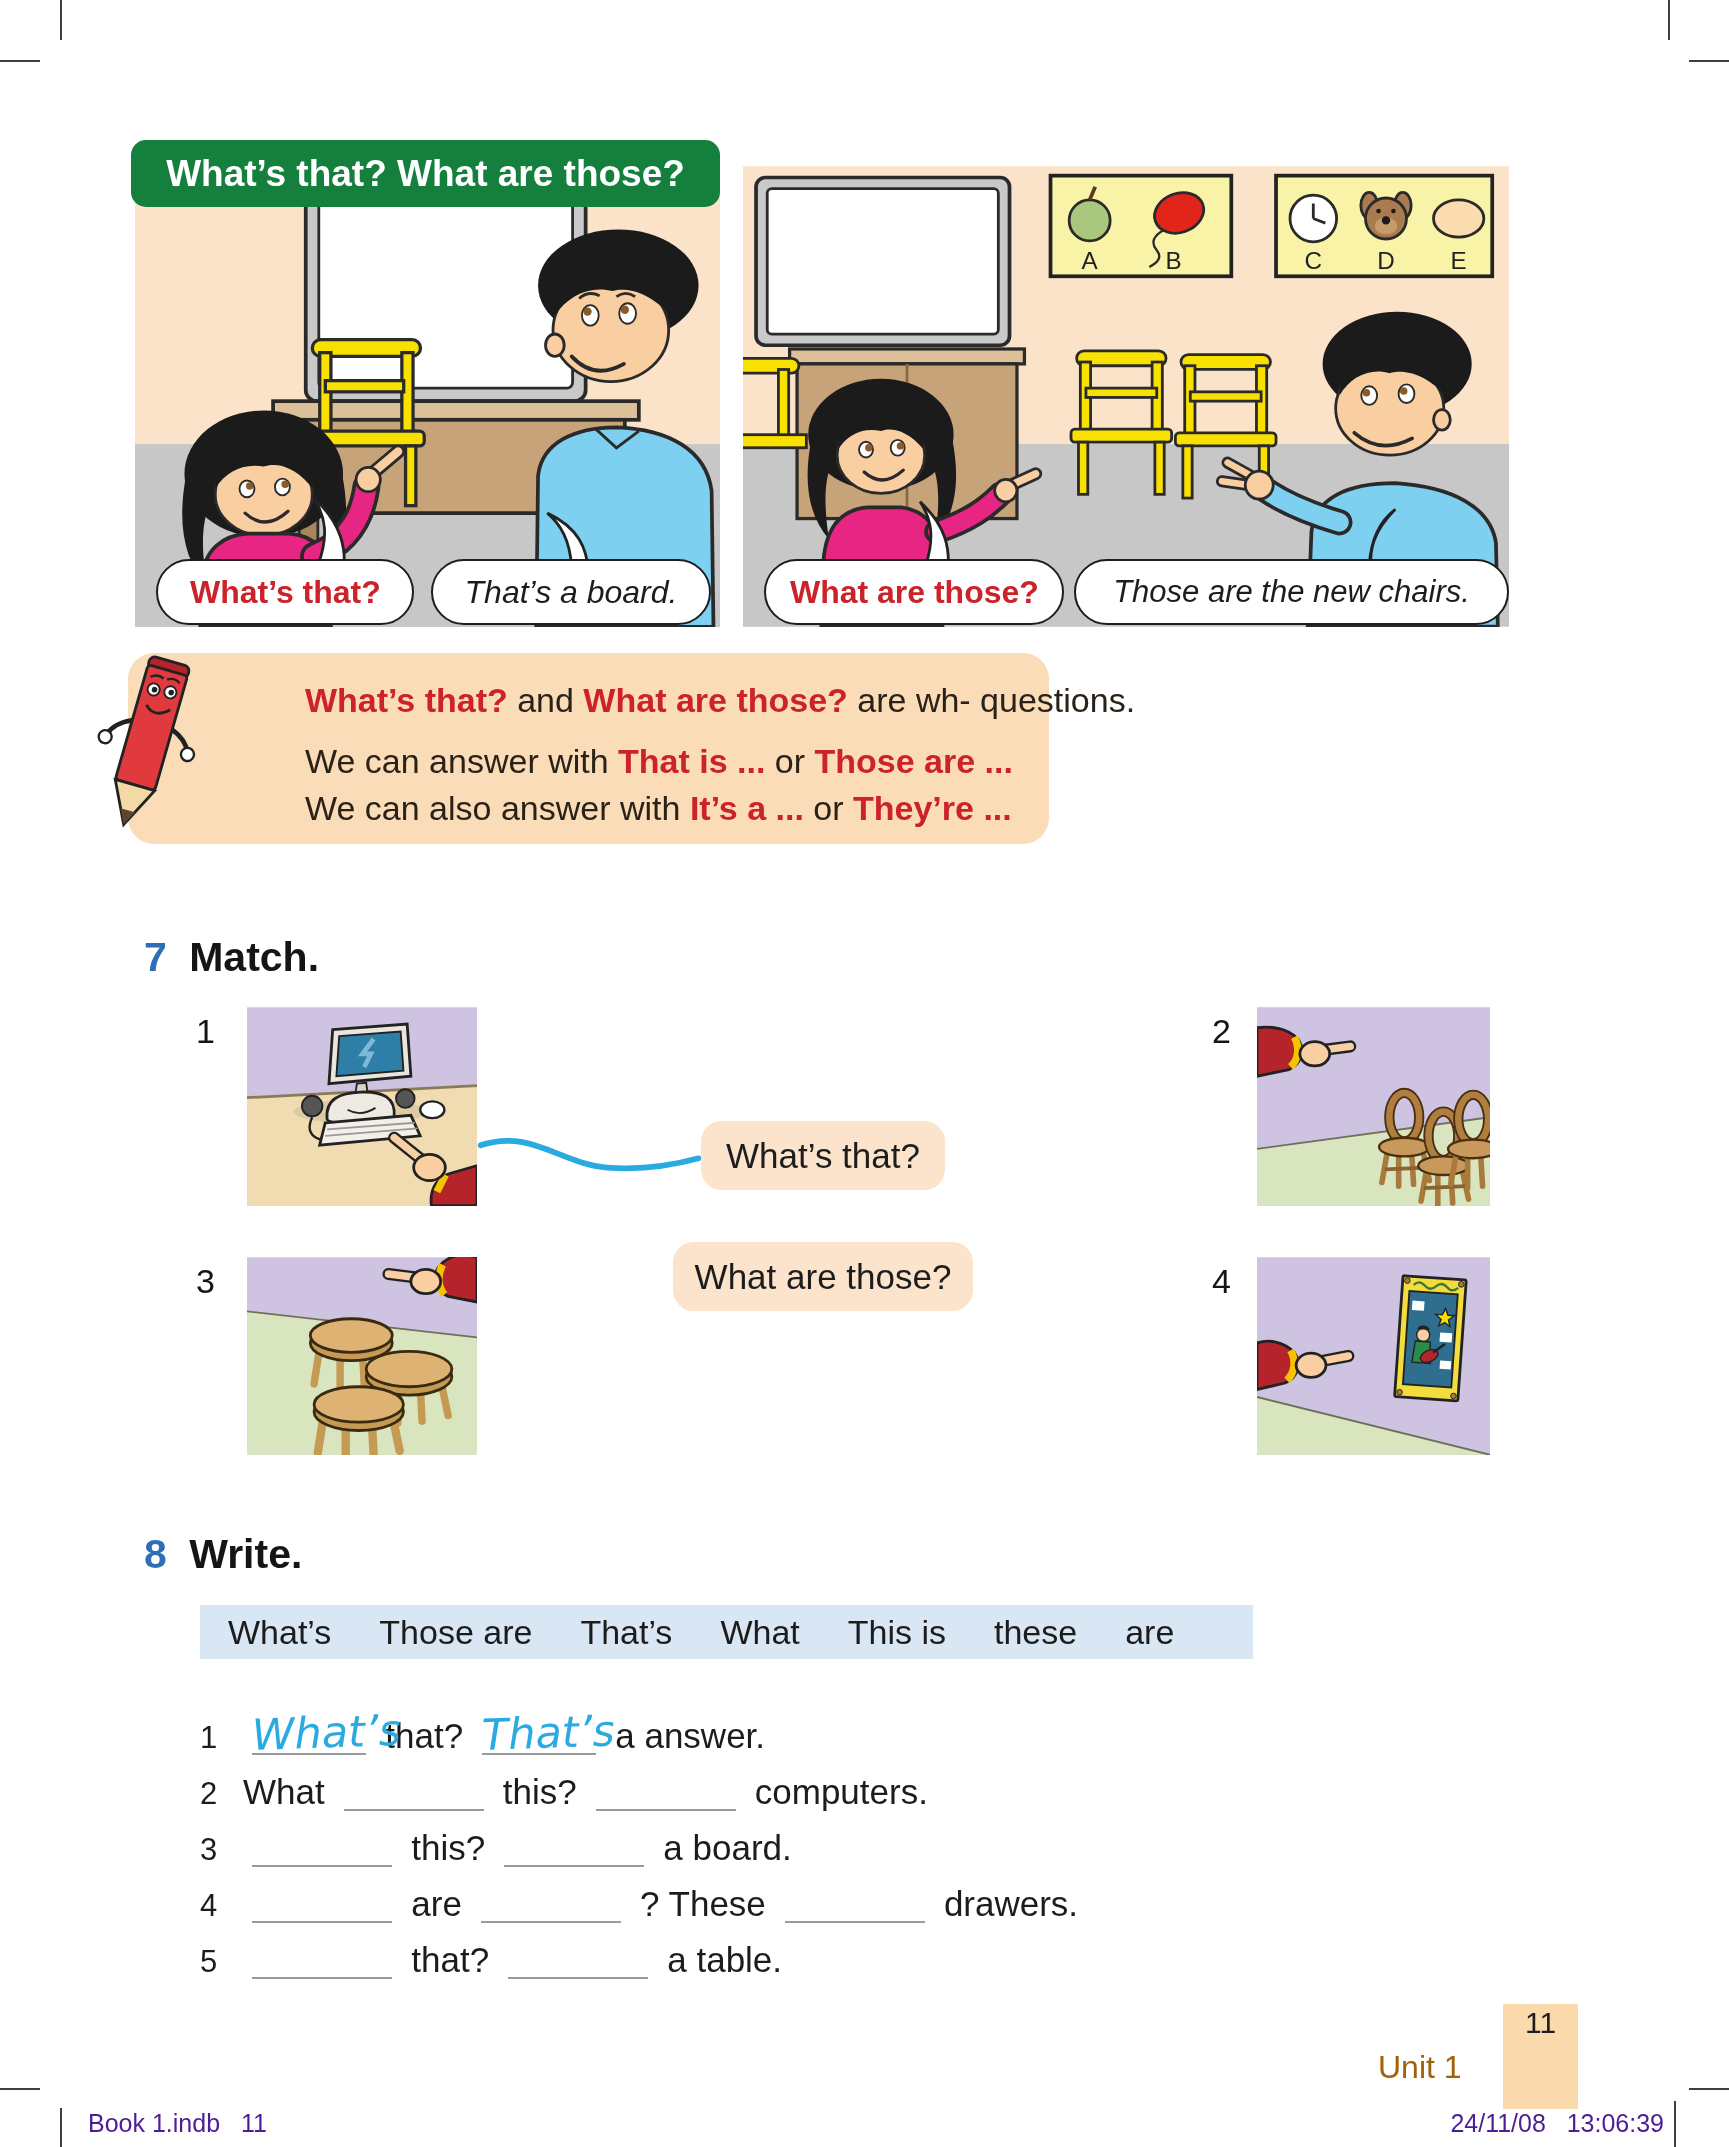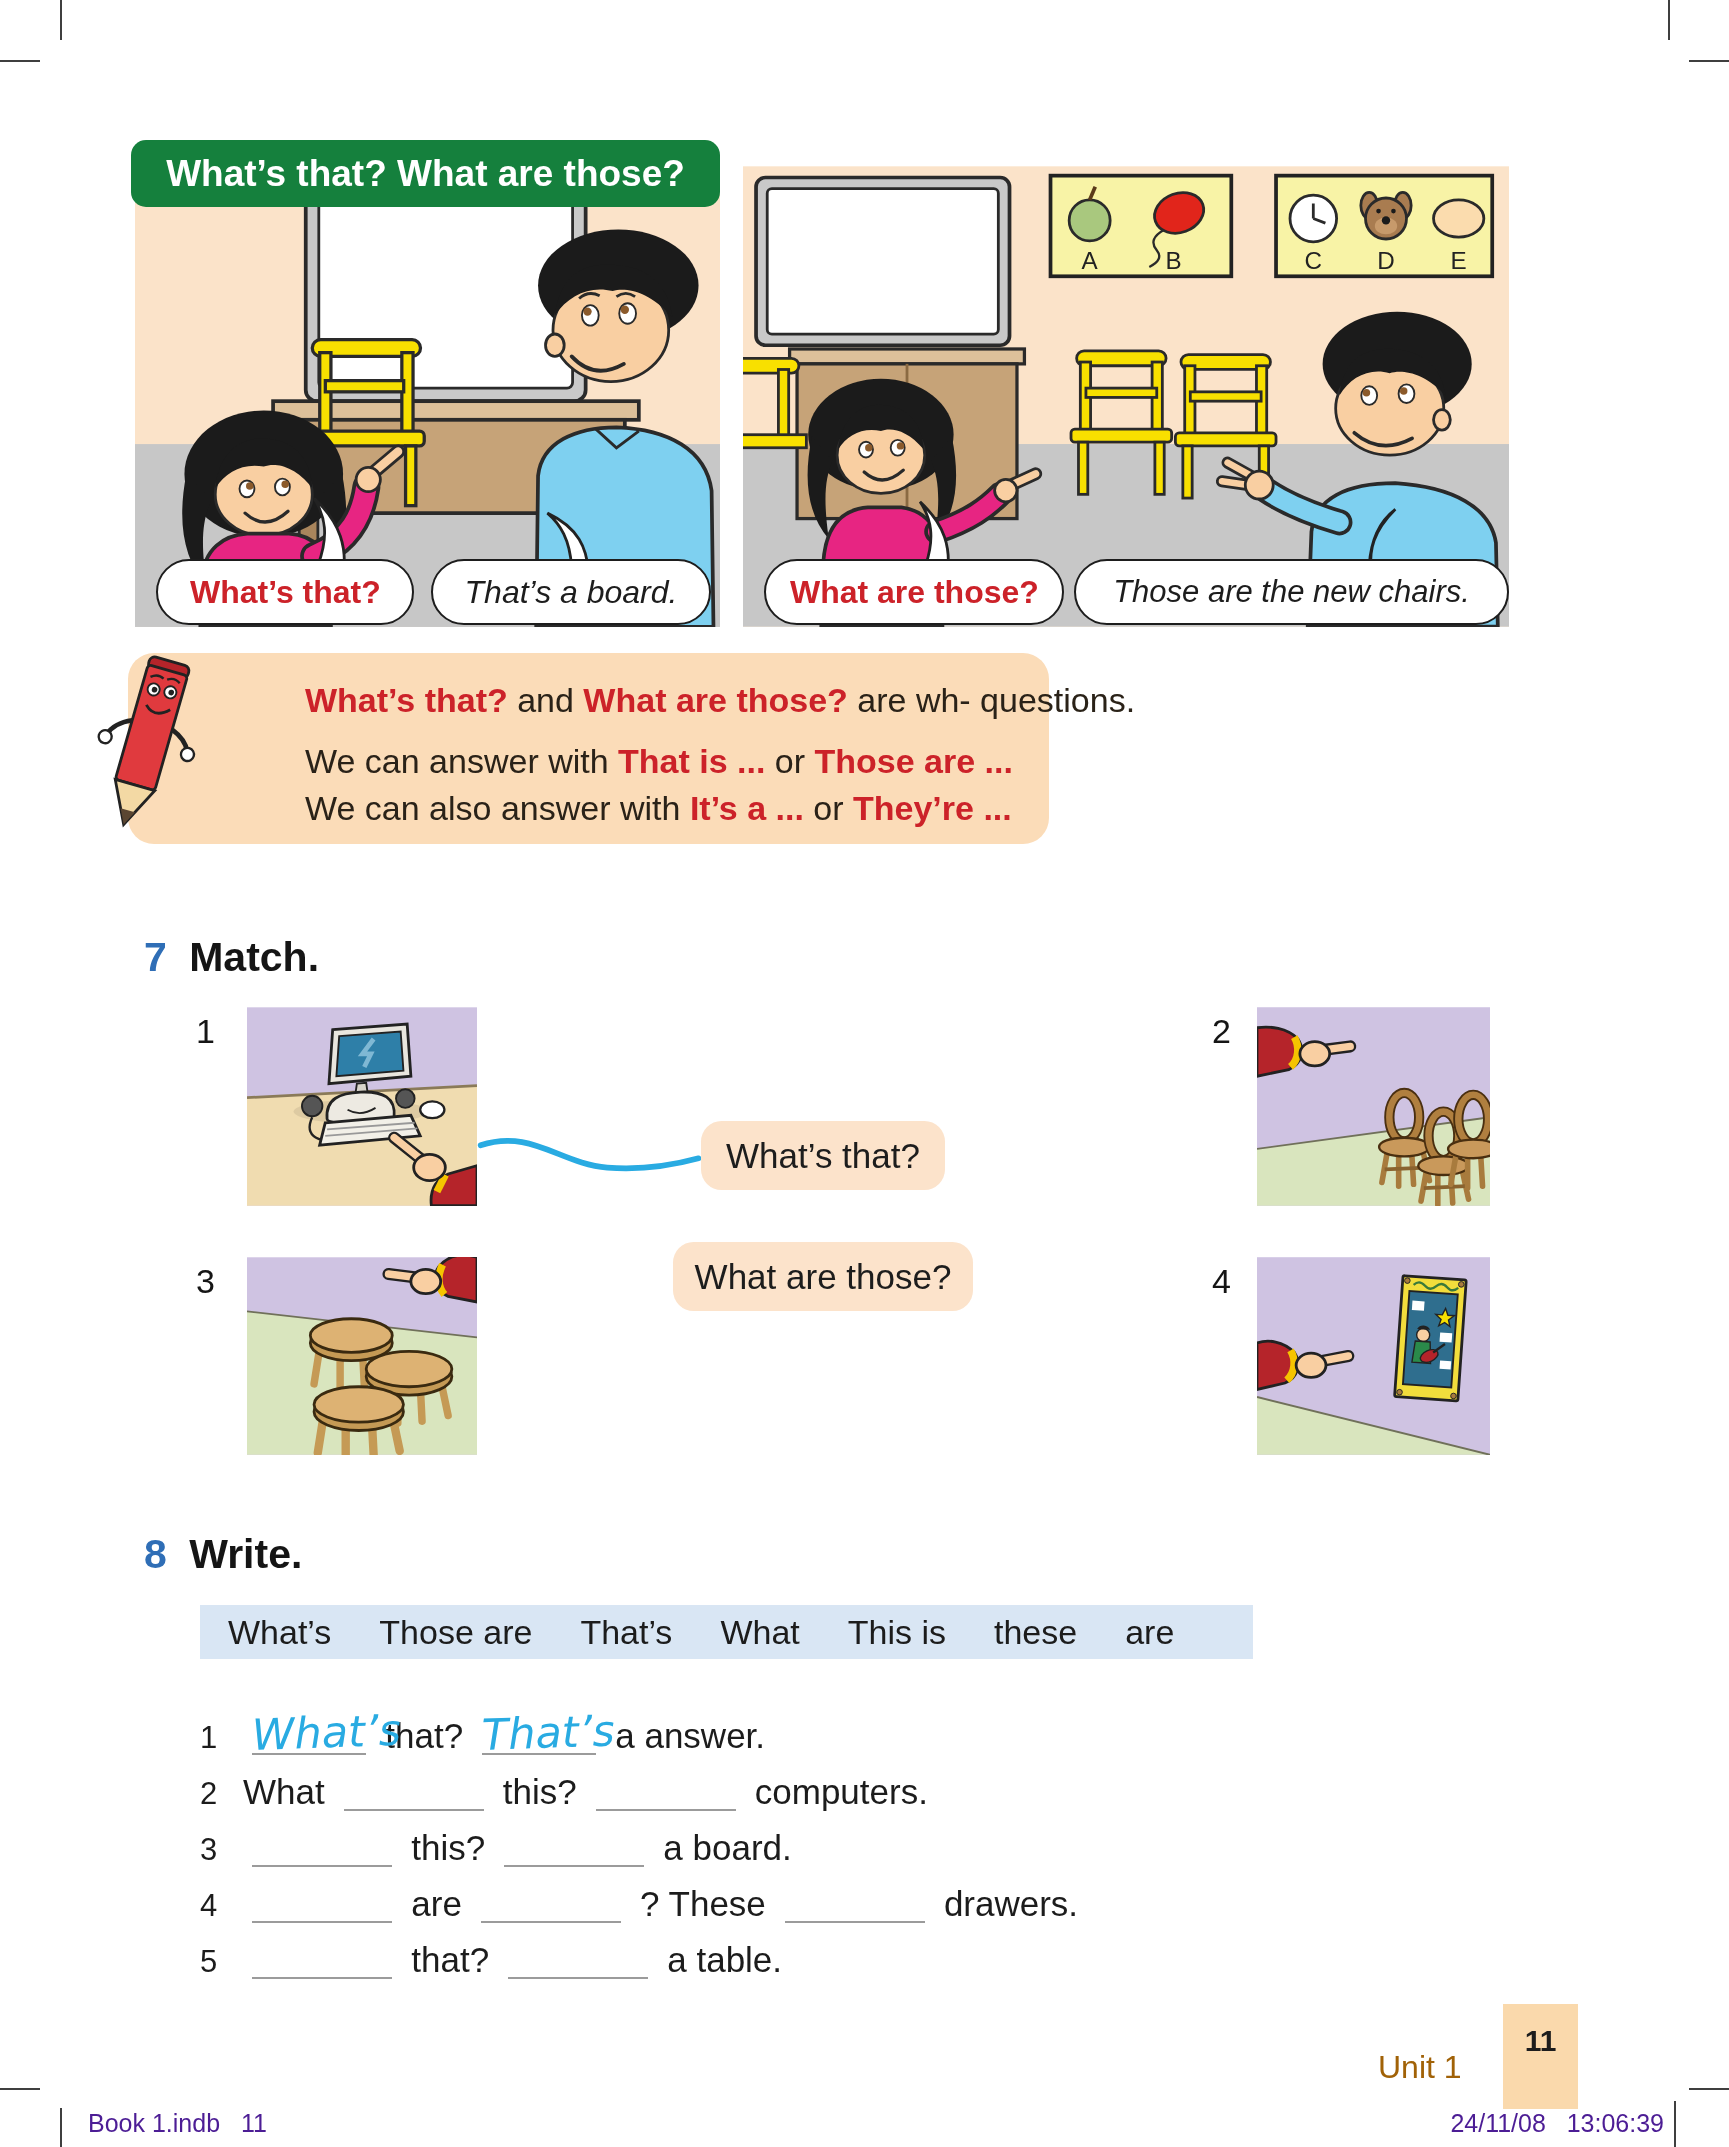--- a/index.html
+++ b/index.html
@@ -42,21 +42,21 @@
   .sent{position:absolute;left:200px;font-size:35px;color:#1c1c1c;white-space:nowrap;}
   .snum{display:inline-block;width:43px;font-size:31px;}
   .blank{display:inline-block;width:140px;height:1em;position:relative;margin:0 9.3px;}
   .blank::after{content:"";position:absolute;left:0;right:0;bottom:-6.5px;border-bottom:2.8px solid #9b9b9b;}
   .blank.w1{width:114px;}
   .ans{position:absolute;left:0;right:0;bottom:-3.7px;text-align:center;color:#29ABE2;
        font-family:"DejaVu Sans",sans-serif;font-style:italic;font-size:43px;line-height:37px;transform:rotate(-2deg);}
   
   .unit{position:absolute;left:1378px;top:2049px;font-size:32px;color:#a16207;}
   .pagebox{position:absolute;left:1503px;top:2004px;width:75px;height:105px;background:#FAD9AC;}
-  .pagenumber{margin-top:20px;text-align:center;font-size:30px;font-weight:bold;color:#1d1d1d;}
+  .pagenumber{margin-top:2px;text-align:center;font-size:30px;font-weight:normal;color:#1d1d1d;}
   .printnote{position:absolute;font-size:25px;color:#4c1d95;white-space:pre;}
 </style>
 </head>
 <body>
 
 <div class="page">
 
   <div class="crop" style="left:60px;top:0;width:1.9px;height:40px"></div>
   <div class="crop" style="left:0;top:60px;width:40px;height:1.9px"></div>
   <div class="crop" style="left:1668px;top:0;width:1.9px;height:40px"></div>

